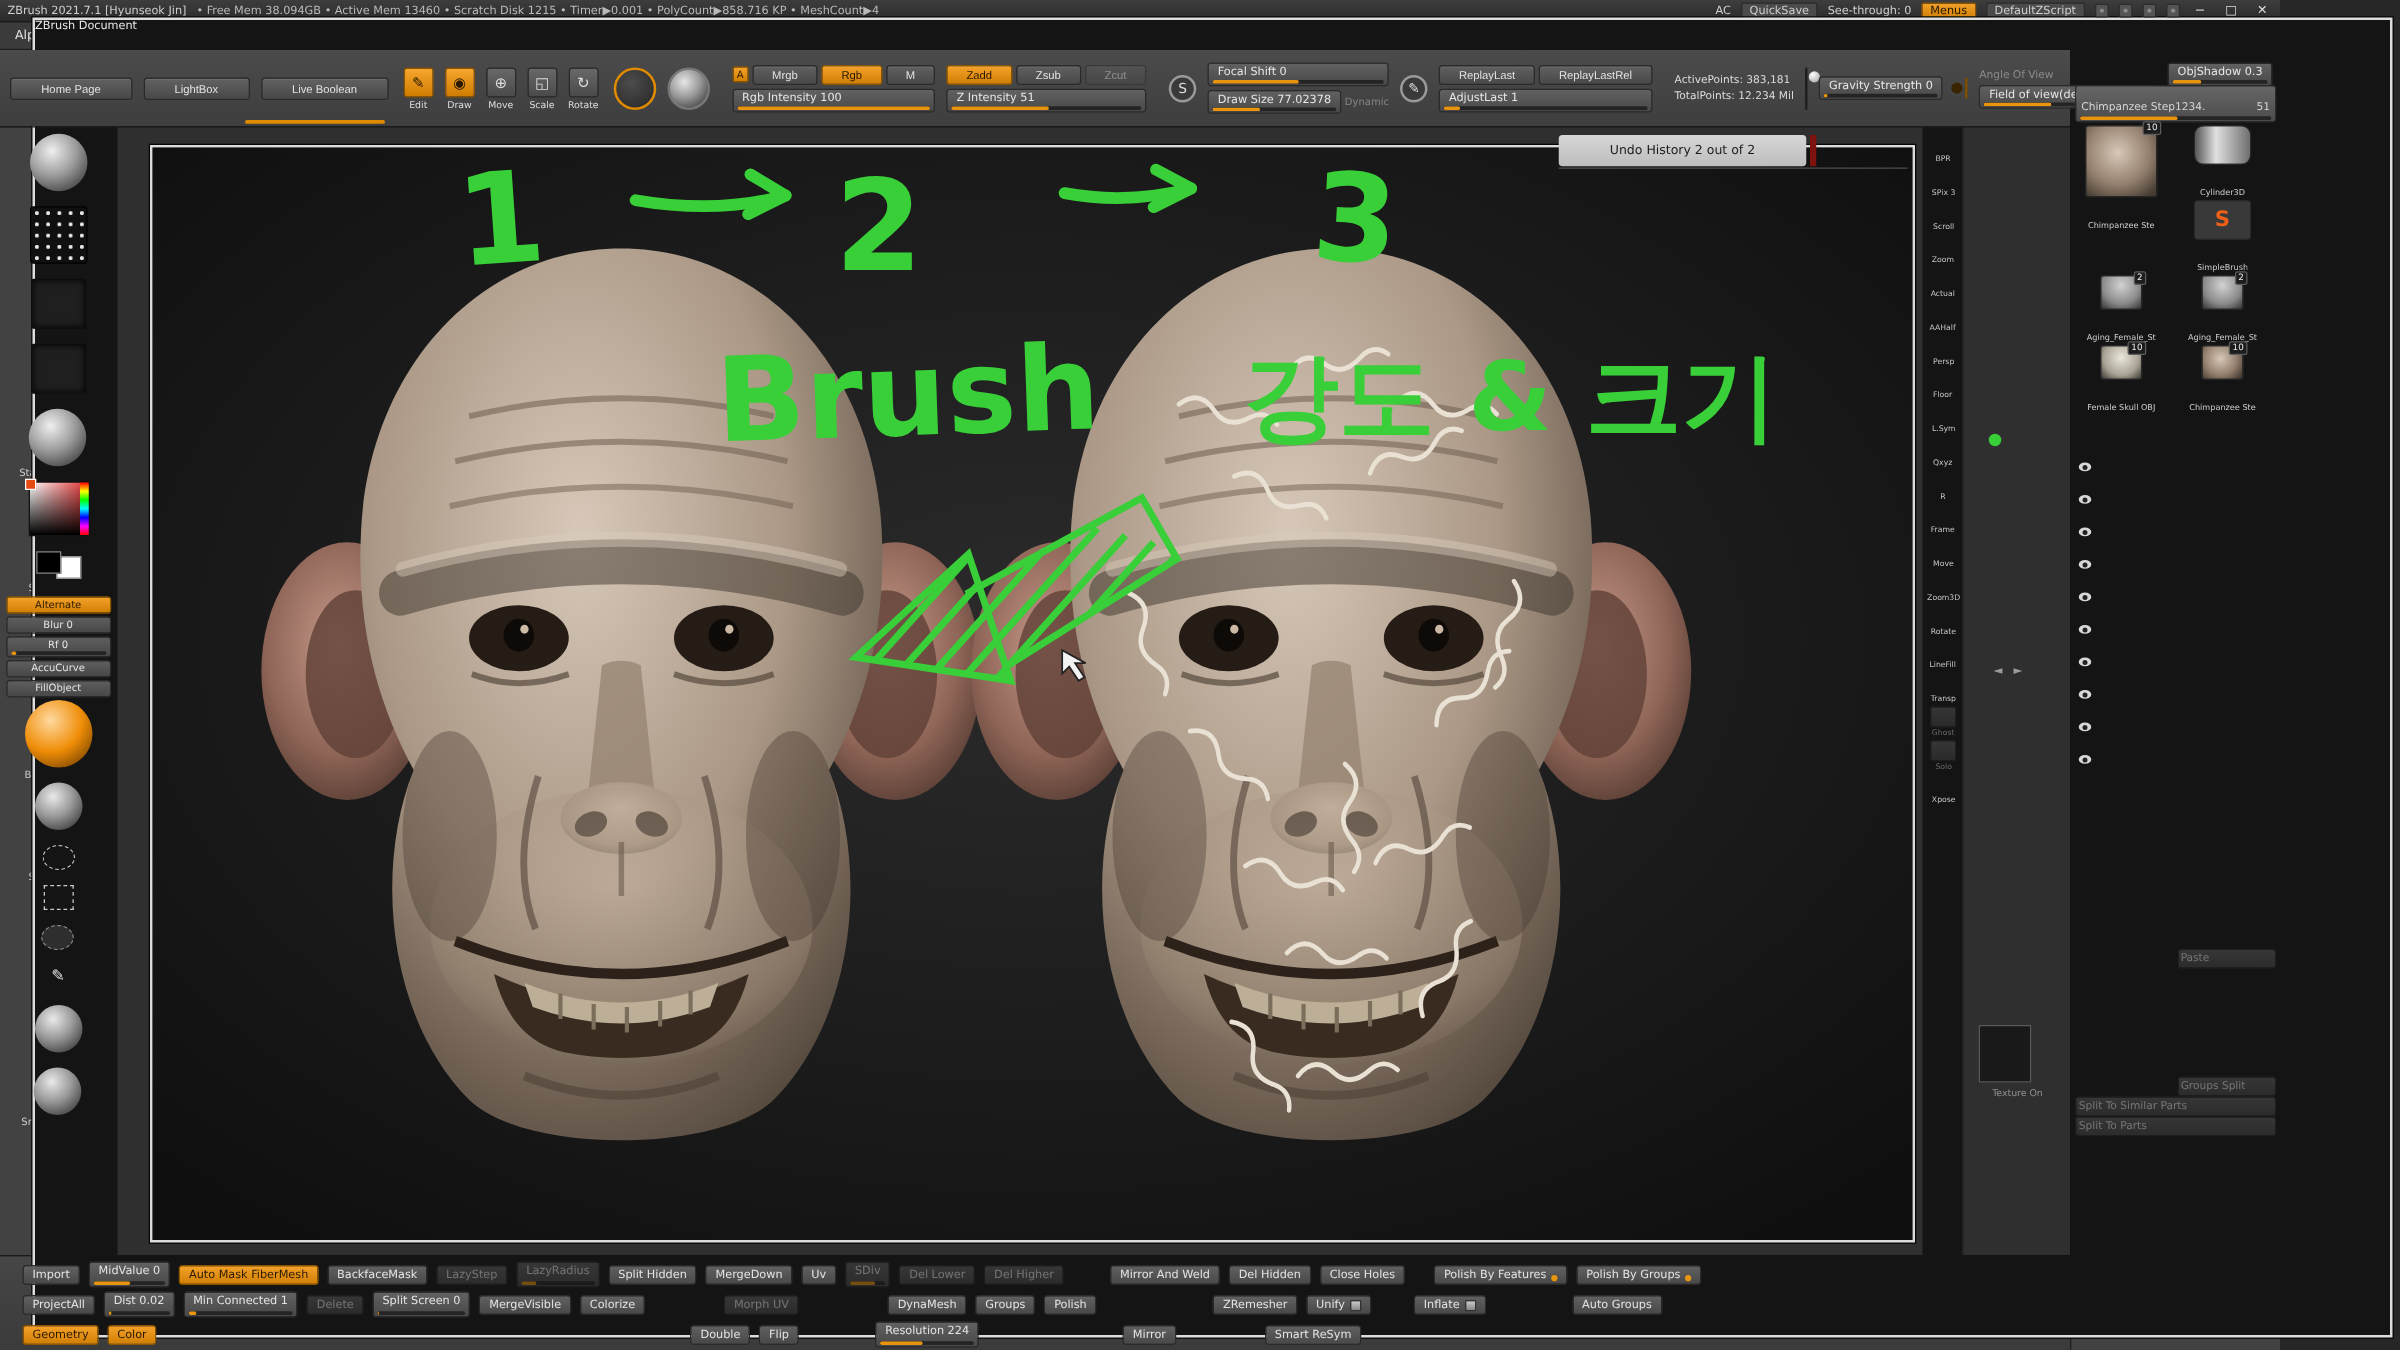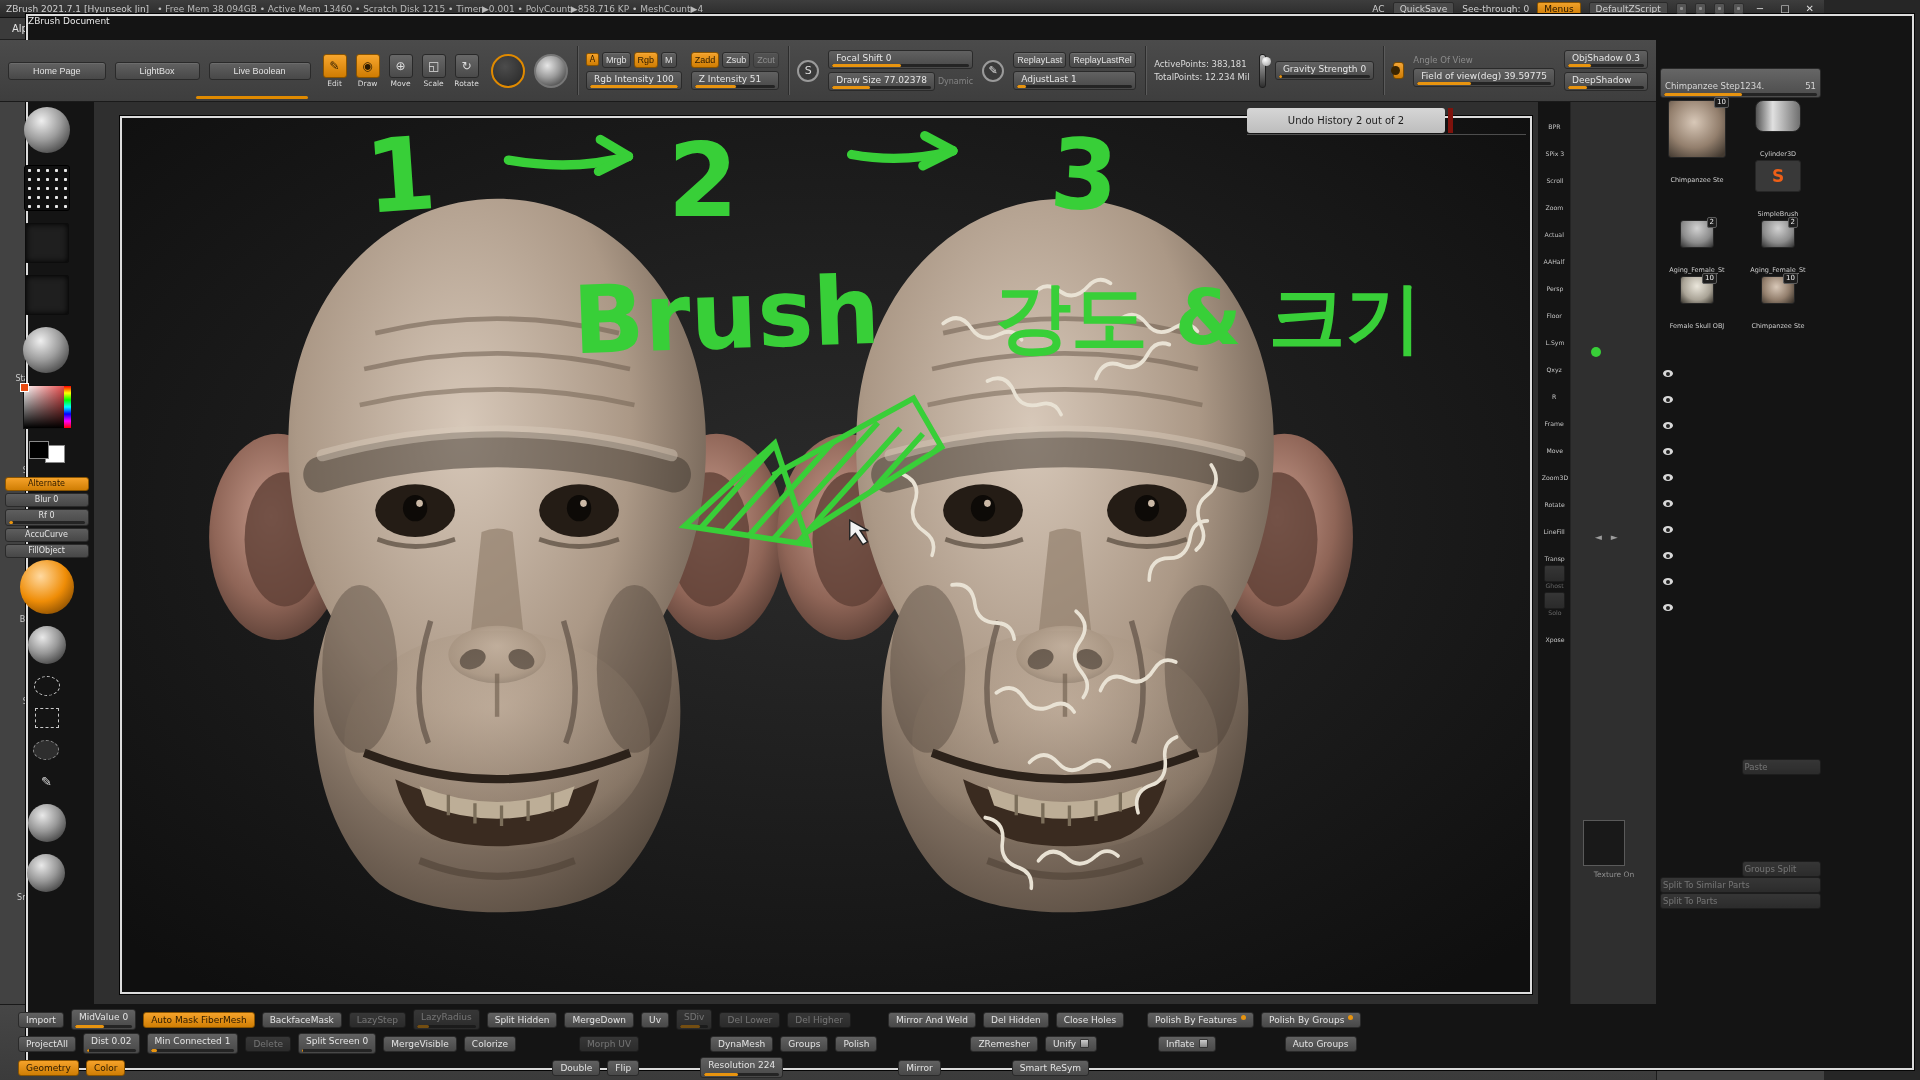--- a/index.html
+++ b/index.html
@@ -20,21 +20,21 @@
   
   .main-row{display:flex;flex:1;min-height:0}
   .left-col{flex:1;display:flex;flex-direction:column;min-width:0}
   
   .menubar{height:22px;background:#3b3b3b;border-bottom:1px solid #1f1f1f;display:flex;align-items:center;padding:0 6px;gap:1px;flex:0 0 auto}
   .menu-item{padding:2px 6px;font-size:10px;color:#e3e3e3;border-radius:2px;white-space:nowrap}
   
   .shelf{height:62px;background:linear-gradient(#4b4b4b,#3e3e3e);border-bottom:1px solid #1a1a1a;display:flex;align-items:center;gap:9px;padding:0 8px;position:relative;flex:0 0 auto}
   .shelf::after{content:"";position:absolute;left:196px;bottom:2px;width:112px;height:3px;background:#e08a00;border-radius:2px}
   .shelf-btn{background:linear-gradient(#616161,#484848);border:1px solid #2a2a2a;border-radius:3px;padding:3px 24px;font-size:9px;color:#e2e2e2;white-space:nowrap;box-shadow:inset 0 1px 0 rgba(255,255,255,.08)}
-  .shelf-btn.sm{padding:2px 3px}
+  .shelf-btn.sm{padding:2px 15px}
   .shelf-btn.accent{background:linear-gradient(#f5a22a,#d07e04);color:#2b1a00;border-color:#8a5400}
   .mode-group{display:flex;gap:3px}
   .mode{display:flex;flex-direction:column;align-items:center;width:30px}
   .mode .ibox{width:24px;height:24px;border-radius:3px;background:linear-gradient(#686868,#4a4a4a);border:1px solid #292929;display:flex;align-items:center;justify-content:center;font-size:12px;color:#ddd}
   .mode.active .ibox{background:linear-gradient(#f7a62e,#cf7c02);color:#2b1a00;border-color:#8a5400}
   .mode .mlabel{font-size:7.5px;color:#ddd;margin-top:1px}
   .brush-widget{width:34px;height:34px;border-radius:50%;background:radial-gradient(circle at 40% 35%,#4c4c4c,#262626);border:2px solid #e08a00;position:relative;flex:0 0 auto}
   .brush-widget.plain{border-color:#777;background:radial-gradient(circle at 38% 32%,#e6e6e6,#9a9a9a 45%,#3c3c3c 90%)}
   .vgroup{display:flex;flex-direction:column;gap:3px}
   .hrow{display:flex;align-items:center;gap:3px}
@@ -132,21 +132,21 @@
   .st-thumb.sphere{background:radial-gradient(circle at 40% 32%,#eee,#999 55%,#3e3e3e);border-radius:50%}
   .st-thumb.blob{background:radial-gradient(circle at 45% 40%,#cac3b3,#7d766a 60%,#3b3830)}
   .st-name{flex:1;font-size:7.5px;color:#e6e6e6;white-space:nowrap;overflow:hidden}
   .pen{font-size:8px;color:#cfcfcf;flex:0 0 auto}
   .mini{width:9px;height:9px;background:#2d2d2d;border:1px solid #6a6a6a;border-radius:2px;flex:0 0 auto}
   .mt30{margin-top:28px}
   .mt26{margin-top:24px}
   
   .bottombar{height:76px;background:linear-gradient(#464646,#3b3b3b);border-top:1px solid #191919;padding:4px 8px 3px 18px;display:flex;flex-direction:column;gap:3px;flex:0 0 auto}
   .brow{display:flex;align-items:center;gap:7px}
-  .bbtn{position:relative;background:linear-gradient(#616161,#484848);border:1px solid #2a2a2a;border-radius:3px;padding:2px 7px;font-size:9px;color:#e4e4e4;white-space:nowrap;display:flex;align-items:flex-start;gap:4px}
+  .bbtn{position:relative;background:linear-gradient(#616161,#484848);border:1px solid #2a2a2a;border-radius:3px;padding:2px 7px;font-size:9px;color:#e4e4e4;white-space:nowrap;display:flex;align-items:flex-end;gap:4px}
   .bbtn.accent{background:linear-gradient(#f5a22a,#d07e04);color:#2b1a00;border-color:#8a5400}
   .bbtn.slider{padding-bottom:7px}
   .gicon{width:9px;height:9px;background:linear-gradient(#ccc,#888);border:1px solid #333;border-radius:1px}
   .ddot{width:5px;height:5px;border-radius:50%;background:#e8940f}
 </style>
 </head>
 <body>
 
 <div class="app">
 
@@ -713,21 +713,21 @@
             <div class="bbtn">
               <span>Polish</span>
             </div>
             <div class="bbtn" style="margin-left: 86px;">
               <span>ZRemesher</span>
             </div>
             <div class="bbtn">
               <span>Unify</span>
               <span class="gicon"></span>
             </div>
-            <div class="bbtn" style="margin-left: 54px;">
+            <div class="bbtn" style="margin-left: 27px;">
               <span>Inflate</span>
               <span class="gicon"></span>
             </div>
             <div class="bbtn" style="margin-left: 62px;">
               <span>Auto Groups</span>
             </div>
           </div>
         <div class="brow" id="brow3">
             <div class="bbtn accent">
               <span>Geometry</span>

